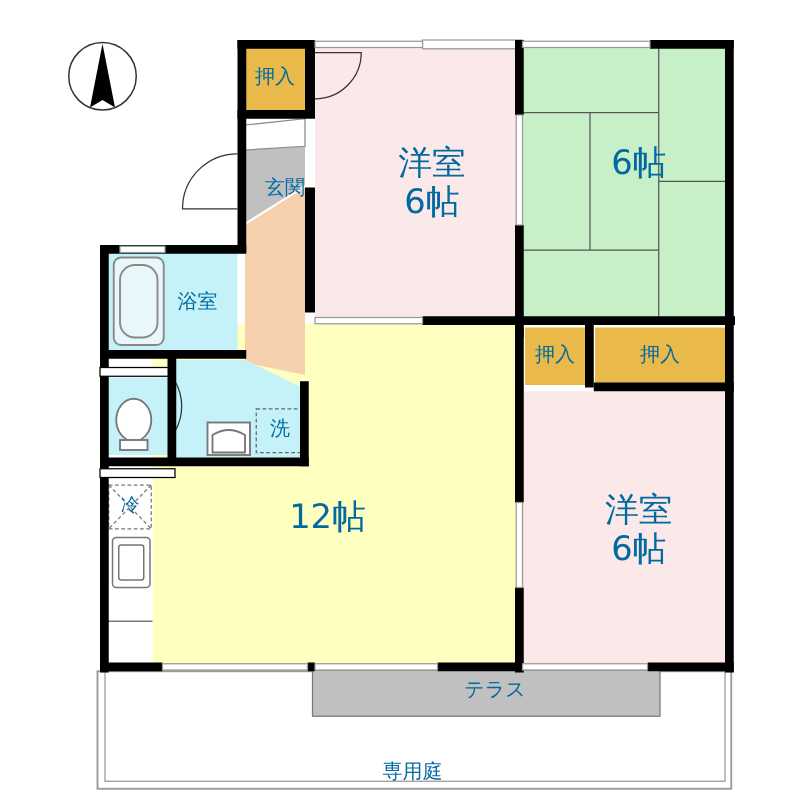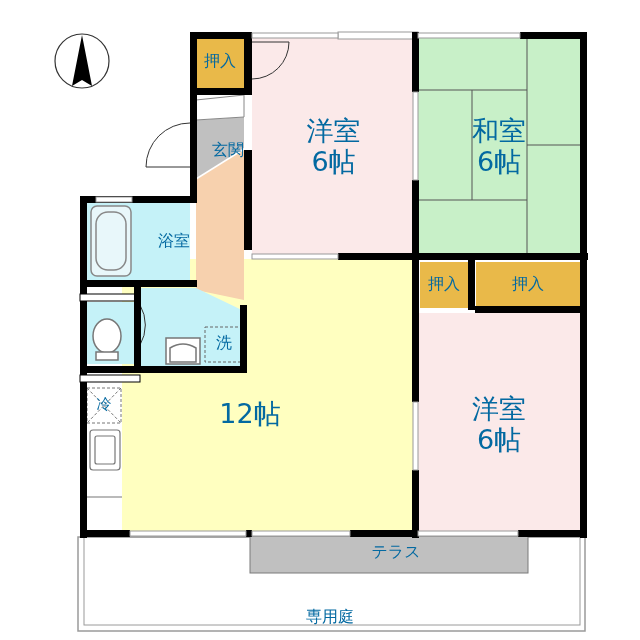--- a/index.html
+++ b/index.html
@@ -1,21 +1,21 @@
 <!DOCTYPE html>
 <html><head>
 <meta charset="utf-8">
 <style>
   html, body { margin: 0; padding: 0; background: #ffffff; }
   body { width: 640px; height: 640px; overflow: hidden; position: relative;
          font-family: "DejaVu Sans", "Liberation Sans", sans-serif; }
   svg { position: absolute; left: 0; top: 0; }
   .lbl { position: absolute; text-align: center; color: #0369a1; line-height: 1.15;
          font-family: "DejaVu Sans", "Liberation Sans", sans-serif; white-space: nowrap; }
-  .big { font-size: 27px; }
+  .big { font-size: 27px; padding-left: 12px; }
   .mid { font-size: 16px; }
   .sm { font-size: 15px; }
 </style>
 </head>
 <body>
 
 <svg width="640" height="640" viewBox="0 0 640 640">
 
   <g>
     <rect x="78" y="537" width="507" height="94" fill="none" stroke="#9a9a9a" stroke-width="1.5"></rect>
@@ -142,24 +142,23 @@
   </g>
 </svg>
 
 <div class="lbl mid" style="left:196px; top:52px; width:48px;">押入</div>
 <div class="lbl mid" style="left:196px; top:141px; width:48px;text-align:right;">玄関</div>
 <div class="lbl big" style="left:252px; top:115px; width:163px;">
   <div>洋室</div>
   <div>6帖</div>
 </div>
 <div class="lbl big" style="left:418px; top:115px; width:162px;">
-  <div>和室</div>
   <div>6帖</div>
 </div>
-<div class="lbl mid" style="left:149px; top:232px; width:50px;">浴室</div>
+<div class="lbl mid" style="left:133px; top:232px; width:50px;">浴室</div>
 <div class="lbl mid" style="left:420px; top:275px; width:48px;">押入</div>
 <div class="lbl mid" style="left:476px; top:275px; width:104px;">押入</div>
 <div class="lbl mid" style="left:205px; top:334px; width:38px;">洗</div>
 <div class="lbl sm" style="left:87px; top:396px; width:34px;">冷</div>
 <div class="lbl big" style="left:150px; top:398px; width:200px;">
   <div>12帖</div>
 </div>
 <div class="lbl big" style="left:418px; top:393px; width:162px;">
   <div>洋室</div>
   <div>6帖</div>

